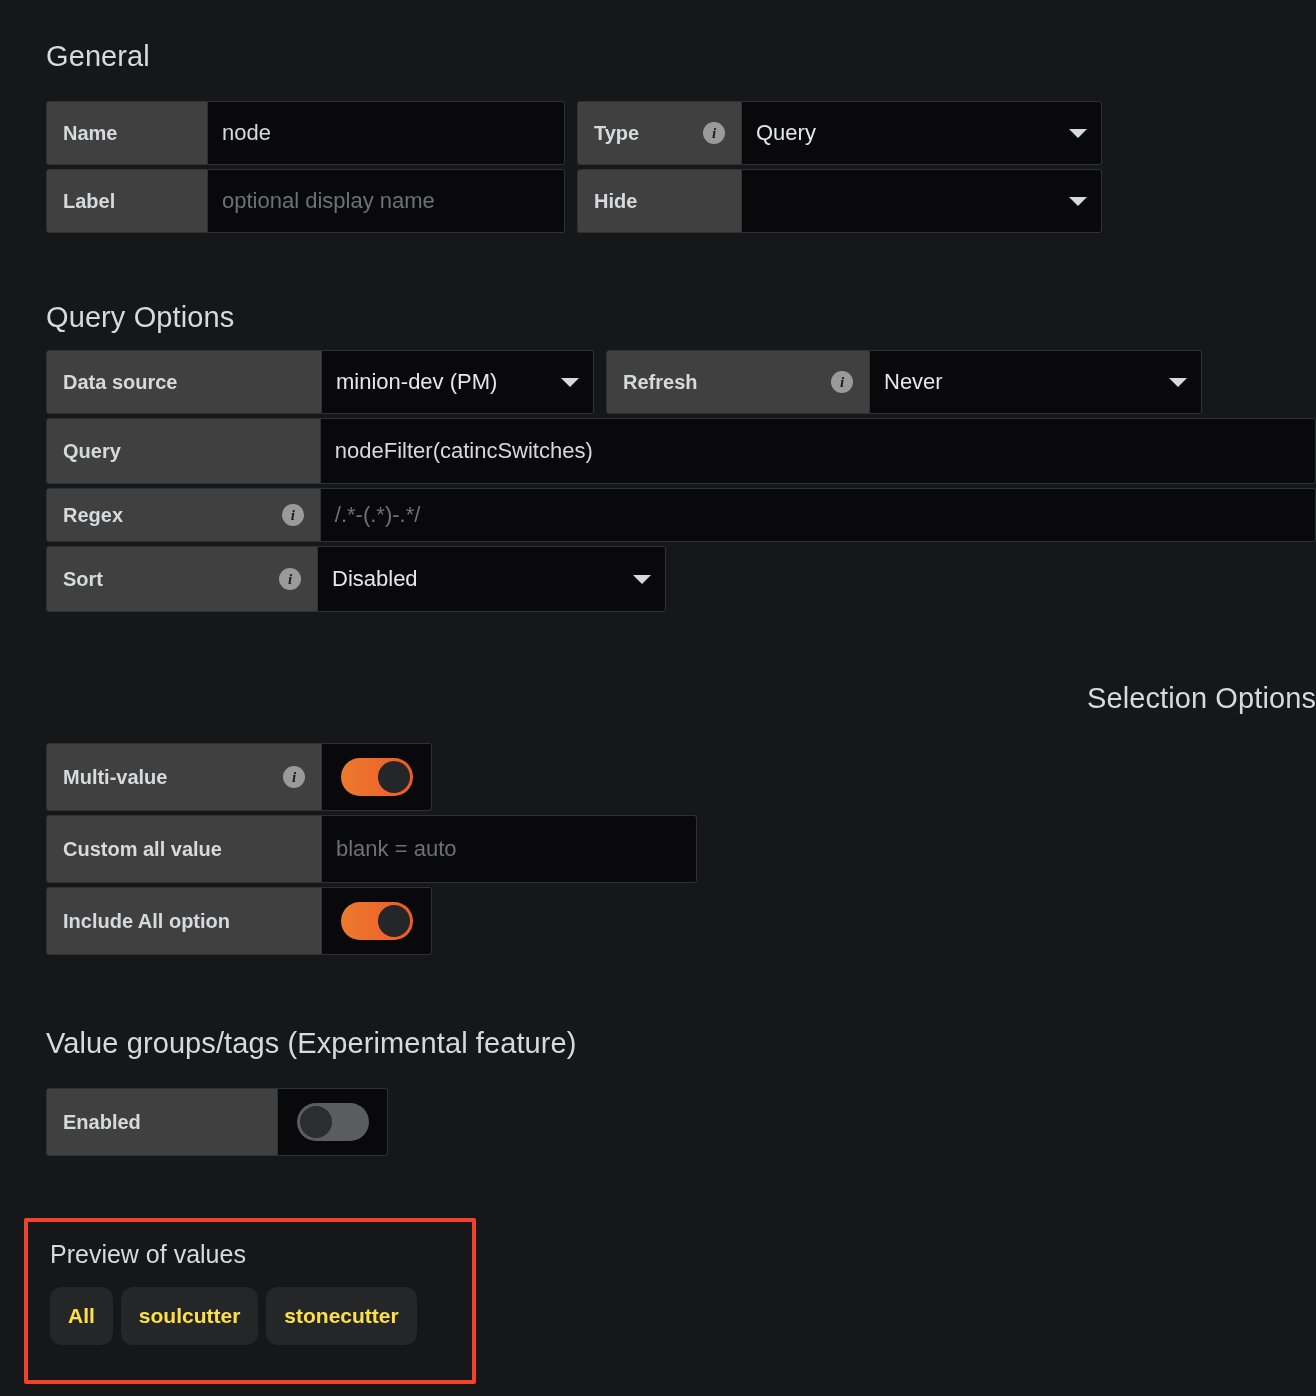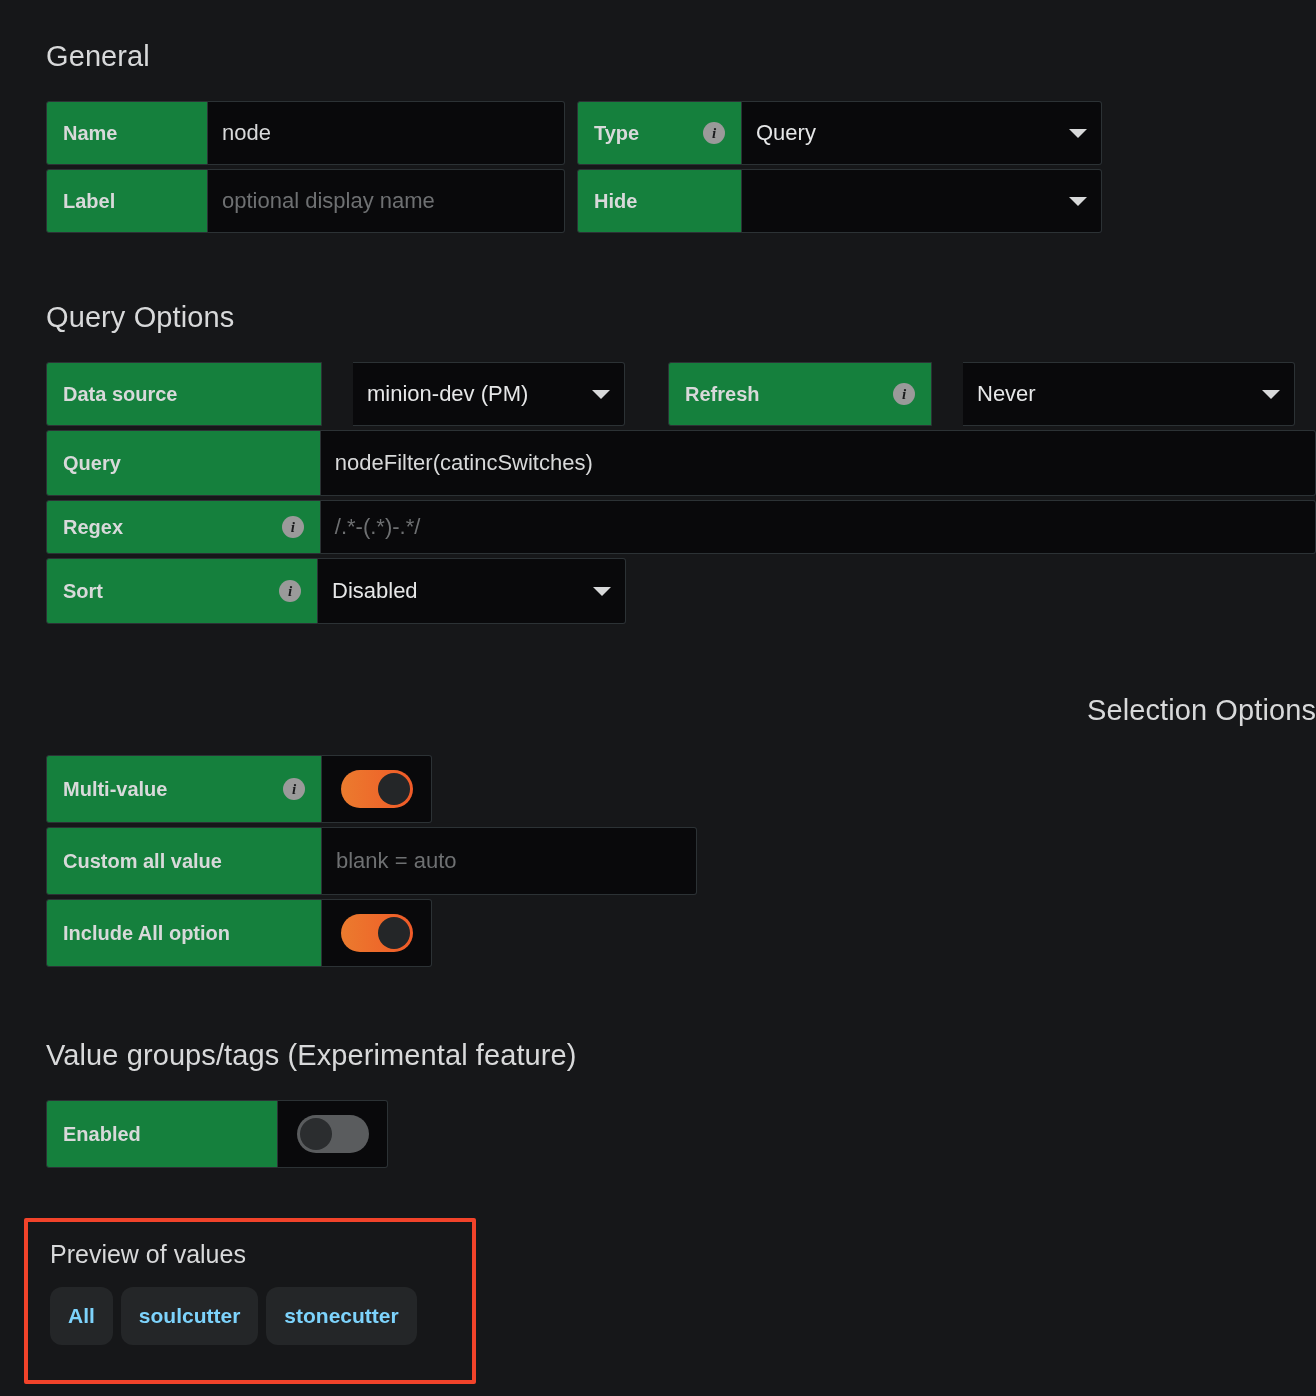--- a/index.html
+++ b/index.html
@@ -26,21 +26,21 @@
 
   
   .row {
     display: flex;
     align-items: stretch;
     margin-bottom: 4px;
     height: 64px;
   }
 
   .fld-label {
-    background: #15803d;
+    background: #404040;
     border: 1px solid #2c3235;
     border-radius: 3px 0 0 3px;
     display: flex;
     align-items: center;
     padding: 0 16px;
     font-size: 20px;
     font-weight: bold;
     color: #d8d9da;
     white-space: nowrap;
   }
@@ -155,21 +155,21 @@
   .chip {
     background: #242628;
     border-radius: 12px;
     padding: 0 18px;
     height: 58px;
     display: flex;
     align-items: center;
     justify-content: center;
     font-size: 21px;
     font-weight: bold;
-    color: #7dd3fc;
+    color: #fde047;
     white-space: nowrap;
   }
 </style>
 </head>
 <body>
 
 <div class="page">
 
   <div class="section-title" style="margin-top:40px;">General</div>
 
@@ -200,21 +200,21 @@
       <span class="lbl-text">Hide</span>
     </div>
     <div class="fld-select" style="width:360px;">
       <span></span>
       <span class="caret"></span>
     </div>
   </div>
 
   <div class="section-title" style="margin-top:68px;">Query Options</div>
 
-  <div class="row" style="margin-top:28px;gap:31px;">
+  <div class="row" style="margin-top:16px;">
     <div class="fld-label" style="width:276px;">
       <span class="lbl-text">Data source</span>
     </div>
     <div class="fld-select" style="width:272px;">
       <span>minion-dev (PM)</span>
       <span class="caret"></span>
     </div>
 
     <div class="fld-label" style="width:264px; margin-left:12px; border-radius:3px 0 0 3px;">
       <span class="lbl-text">Refresh</span>
@@ -242,21 +242,21 @@
     </div>
     <div class="fld-input placeholder" style="width:1000px; border-radius:0 3px 3px 0;">/.*-(.*)-.*/</div>
   </div>
 
   <div class="row" style="height:66px;">
     <div class="fld-label" style="width:272px;text-align:right;">
       <span class="lbl-text">Sort</span>
       <span class="spacer"></span>
       <span class="info-icon">i</span>
     </div>
-    <div class="fld-select" style="width:308px;">
+    <div class="fld-select" style="width:348px;">
       <span>Disabled</span>
       <span class="caret"></span>
     </div>
   </div>
 
   <div class="section-title" style="margin-top:70px;text-align:right;">Selection Options</div>
 
   <div class="row" style="margin-top:28px; height:68px;">
     <div class="fld-label" style="width:276px;">
       <span class="lbl-text">Multi-value</span>

